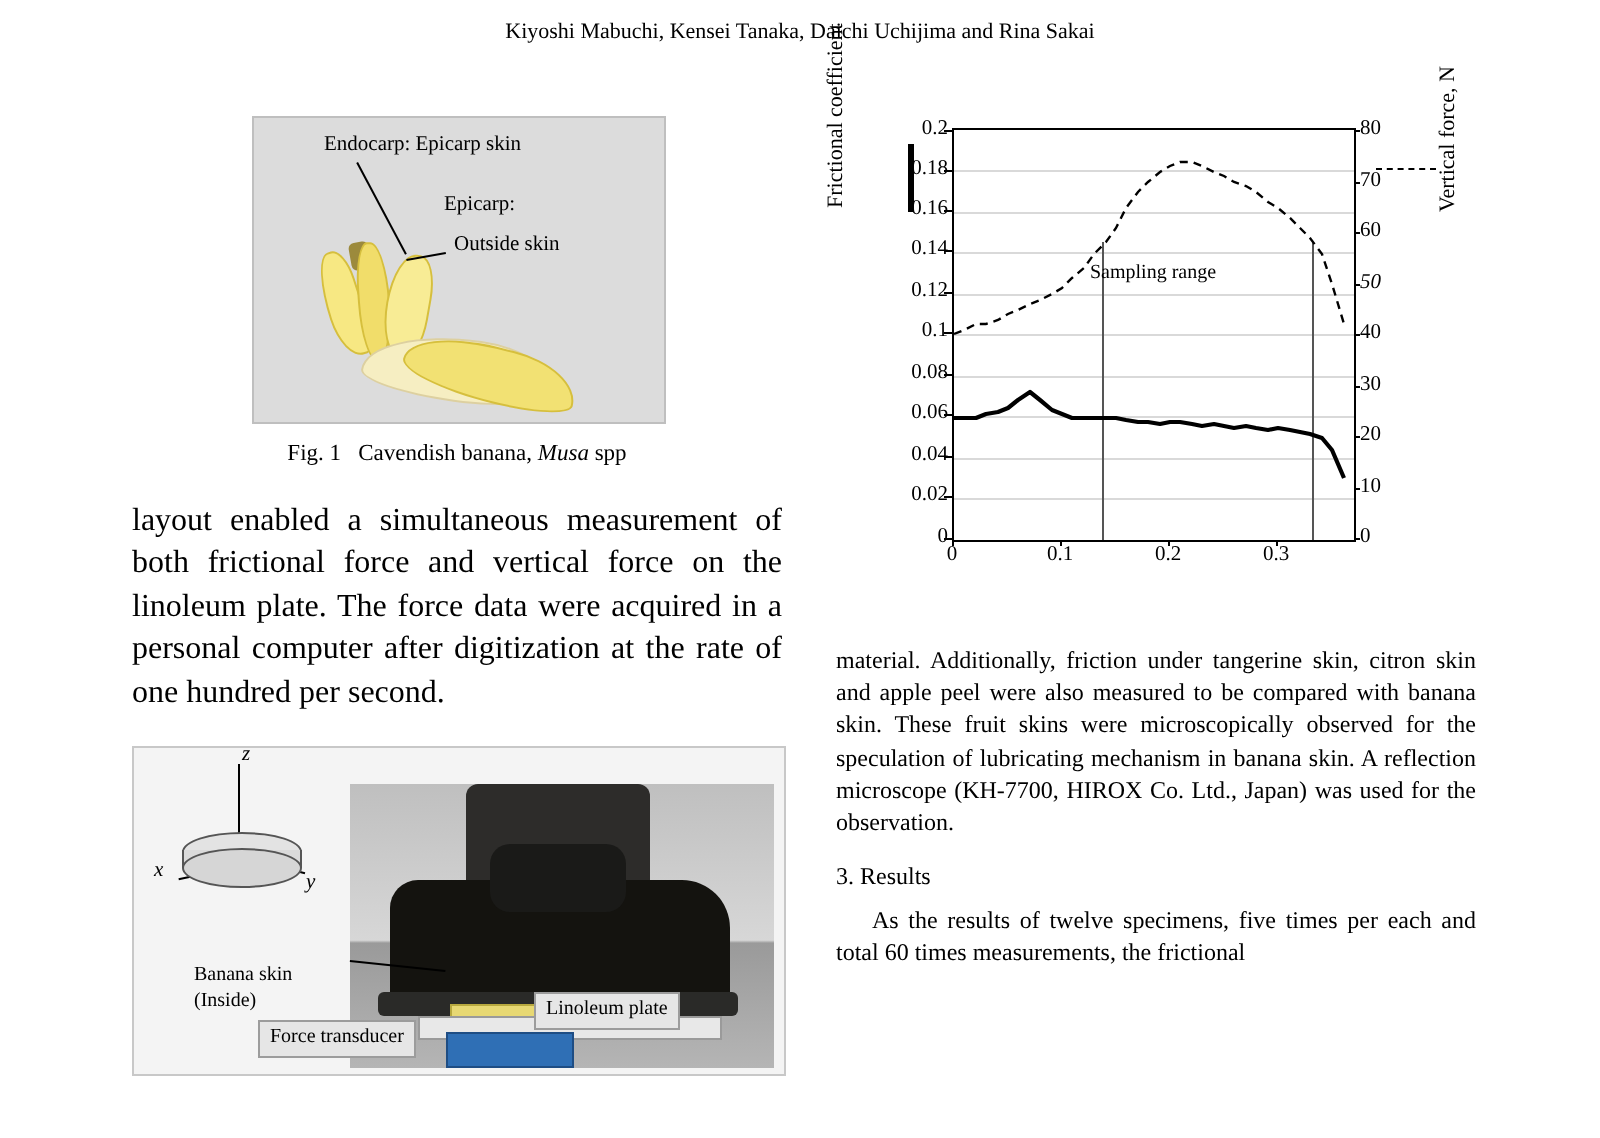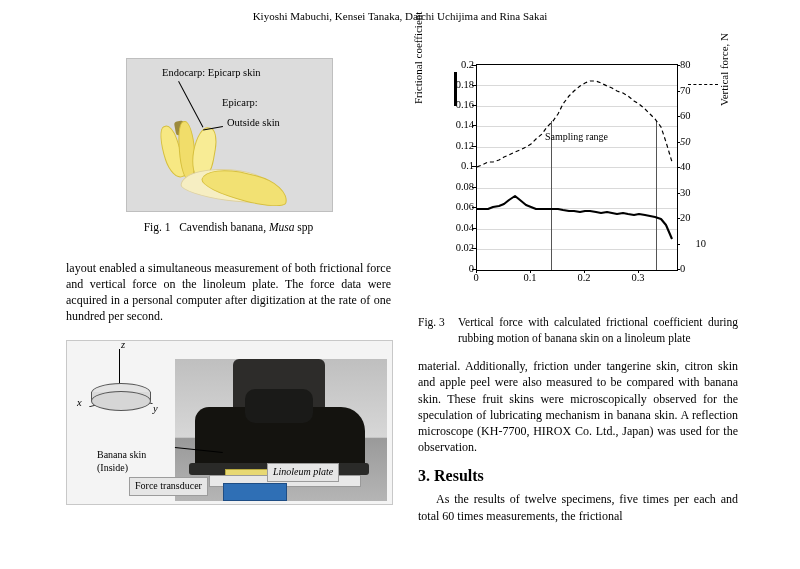--- a/index.html
+++ b/index.html
@@ -134,22 +134,22 @@
 
   .fig-caption {
     margin-top: 8px;
     font-size: 11.5px;
     text-align: center;
     line-height: 1.35;
   }
   .fig-caption .ital { font-style: italic; }
 
   .body-par {
-    margin-top: 24px;
-    font-size: 12px;
+    margin-top: 14px;
+    font-size: 16px;
     text-align: justify;
     line-height: 1.35;
     text-justify: inter-word;
   }
 
   
   .fig2-box {
     position: relative;
     margin-top: 16px;
     width: 325px;
@@ -389,22 +389,22 @@
   }
   .cap-text { text-align: justify; }
   .par-right {
     margin-top: 12px;
     font-size: 12px;
     text-align: justify;
     line-height: 1.35;
   }
   .head-right {
     margin-top: 12px;
-    font-size: 16px;
-    font-weight: bold;
+    font-size: 12px;
+    font-weight: normal;
   }
   .par-right2 {
     margin-top: 6px;
     font-size: 12px;
     text-align: justify;
     line-height: 1.35;
   }
   .indent { text-indent: 18px; }
   .clip-bottom {
     position: absolute;
@@ -471,21 +471,21 @@
         <div class="transducer"></div>
       </div>
 
       <div class="leader" style="left:108px; top:106px; width:48px; transform:rotate(6deg);"></div>
       <div class="callout" style="left:30px; top:108px;">
         <div>Banana skin</div>
         <div>(Inside)</div>
       </div>
 
       <div class="callout boxed" style="left:62px; top:136px;">Force transducer</div>
-      <div class="callout boxed" style="left:200px; top:122px;font-style:italic;">Linoleum plate</div>
+      <div class="callout boxed" style="left:200px; top:122px;">Linoleum plate</div>
     </div>
 
   </div>
 
   <div class="col-right">
 
     <div class="chart-wrap">
 
       <div class="legend-solid"></div>
       <div class="legend-dashed"></div>
@@ -502,21 +502,21 @@
       <div class="ytick-left" style="top:184px;">0.02</div>
       <div class="ytick-left" style="top:205px;">0</div>
 
       <div class="ytick-right" style="top:1px;">80</div>
       <div class="ytick-right" style="top:27px;">70</div>
       <div class="ytick-right" style="top:52px;">60</div>
       <div class="ytick-right" style="top:78px;font-style:italic;">50</div>
       <div class="ytick-right" style="top:103px;">40</div>
       <div class="ytick-right" style="top:129px;">30</div>
       <div class="ytick-right" style="top:154px;">20</div>
-      <div class="ytick-right" style="top:180px;text-align:right;">10</div>
+      <div class="ytick-right" style="top:180px;">10</div>
       <div class="ytick-right" style="top:205px;">0</div>
 
       <div class="tick-mark-l" style="top:7px;"></div>
       <div class="tick-mark-l" style="top:27px;"></div>
       <div class="tick-mark-l" style="top:47px;"></div>
       <div class="tick-mark-l" style="top:67px;"></div>
       <div class="tick-mark-l" style="top:88px;"></div>
       <div class="tick-mark-l" style="top:108px;"></div>
       <div class="tick-mark-l" style="top:129px;"></div>
       <div class="tick-mark-l" style="top:149px;"></div>
@@ -565,26 +565,20 @@
 
           <polyline fill="none" stroke="#000" stroke-width="1.2" stroke-dasharray="4,3" points="0,102 5,100 11,97 16,97 22,95 27,92 32,90 38,87 43,85 49,82 54,79 59,74 65,69 70,62 76,56 81,49 86,39 92,31 97,26 103,21 108,18 113,16 119,16 124,18 130,21 135,23 140,26 146,28 151,31 157,36 162,39 168,44 173,49 178,54 184,62 189,77 195,97"></polyline>
 
           <polyline fill="none" stroke="#000" stroke-width="2.1" stroke-linejoin="round" points="0,144 5,144 11,144 16,142 22,141 27,139 32,135 38,131 43,135 49,140 54,142 59,144 65,144 70,144 76,144 81,144 86,145 92,146 97,146 103,147 108,146 113,146 119,147 124,148 130,147 135,148 140,149 146,148 151,149 157,150 162,149 168,150 173,151 178,152 184,154 189,160 195,174"></polyline>
         </svg>
 
         <div class="sampling-label">Sampling    range</div>
       </div>
     </div>
 
-    <div class="caption-right">
-      <div class="cap-grid">
-        <div>Fig. 3</div>
-        <div class="cap-text">Vertical force with calculated frictional coefficient during rubbing motion of banana skin on a linoleum plate</div>
-      </div>
-    </div>
 
     <div class="par-right">material. Additionally, friction under tangerine skin, citron skin and apple peel were also measured to be compared with banana skin. These fruit skins were microscopically observed for the speculation of lubricating mechanism in banana skin. A reflection microscope (KH-7700, HIROX Co. Ltd., Japan) was used for the observation.</div>
 
     <div class="head-right">3. Results</div>
 
     <div class="par-right2 indent">As the results of twelve specimens, five times per each and total 60 times measurements, the frictional</div>
   </div>
 
   <div class="clip-bottom"></div>
 </div>

